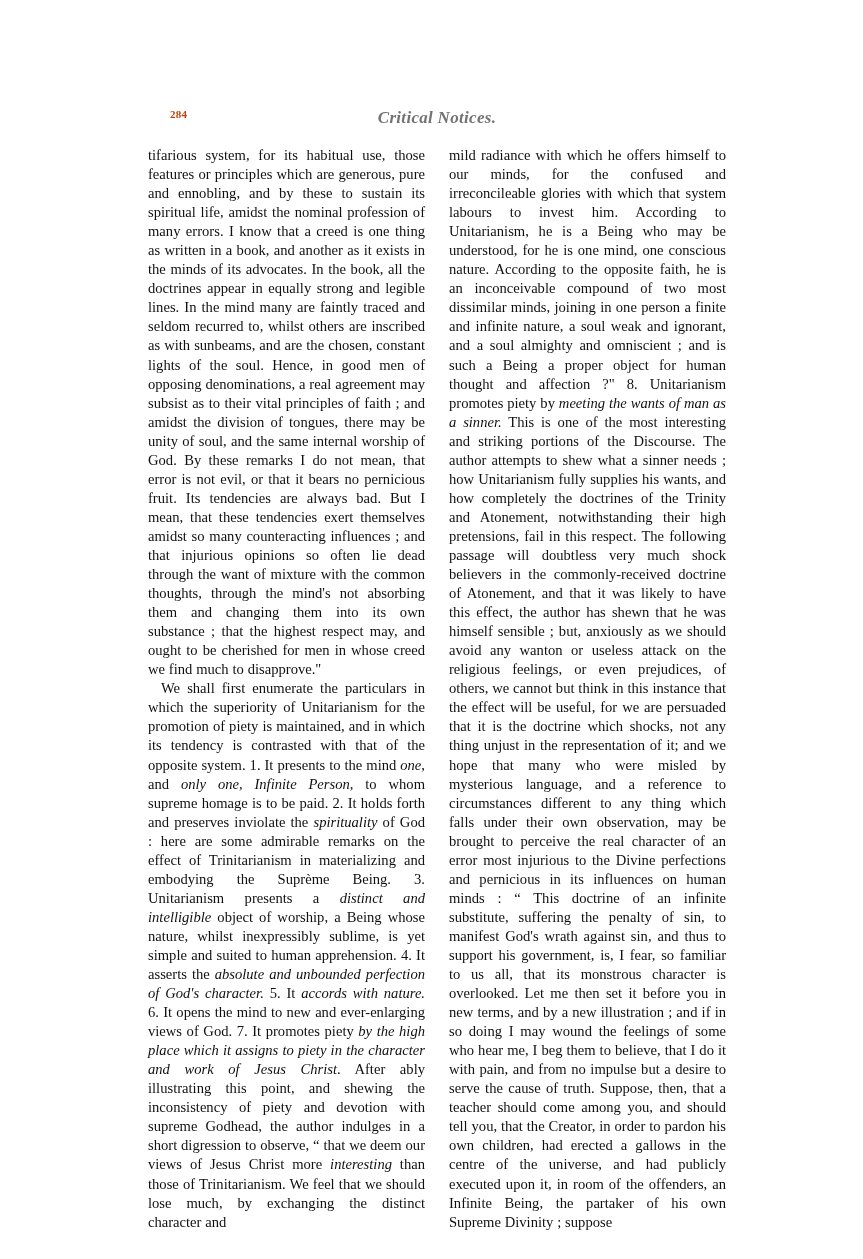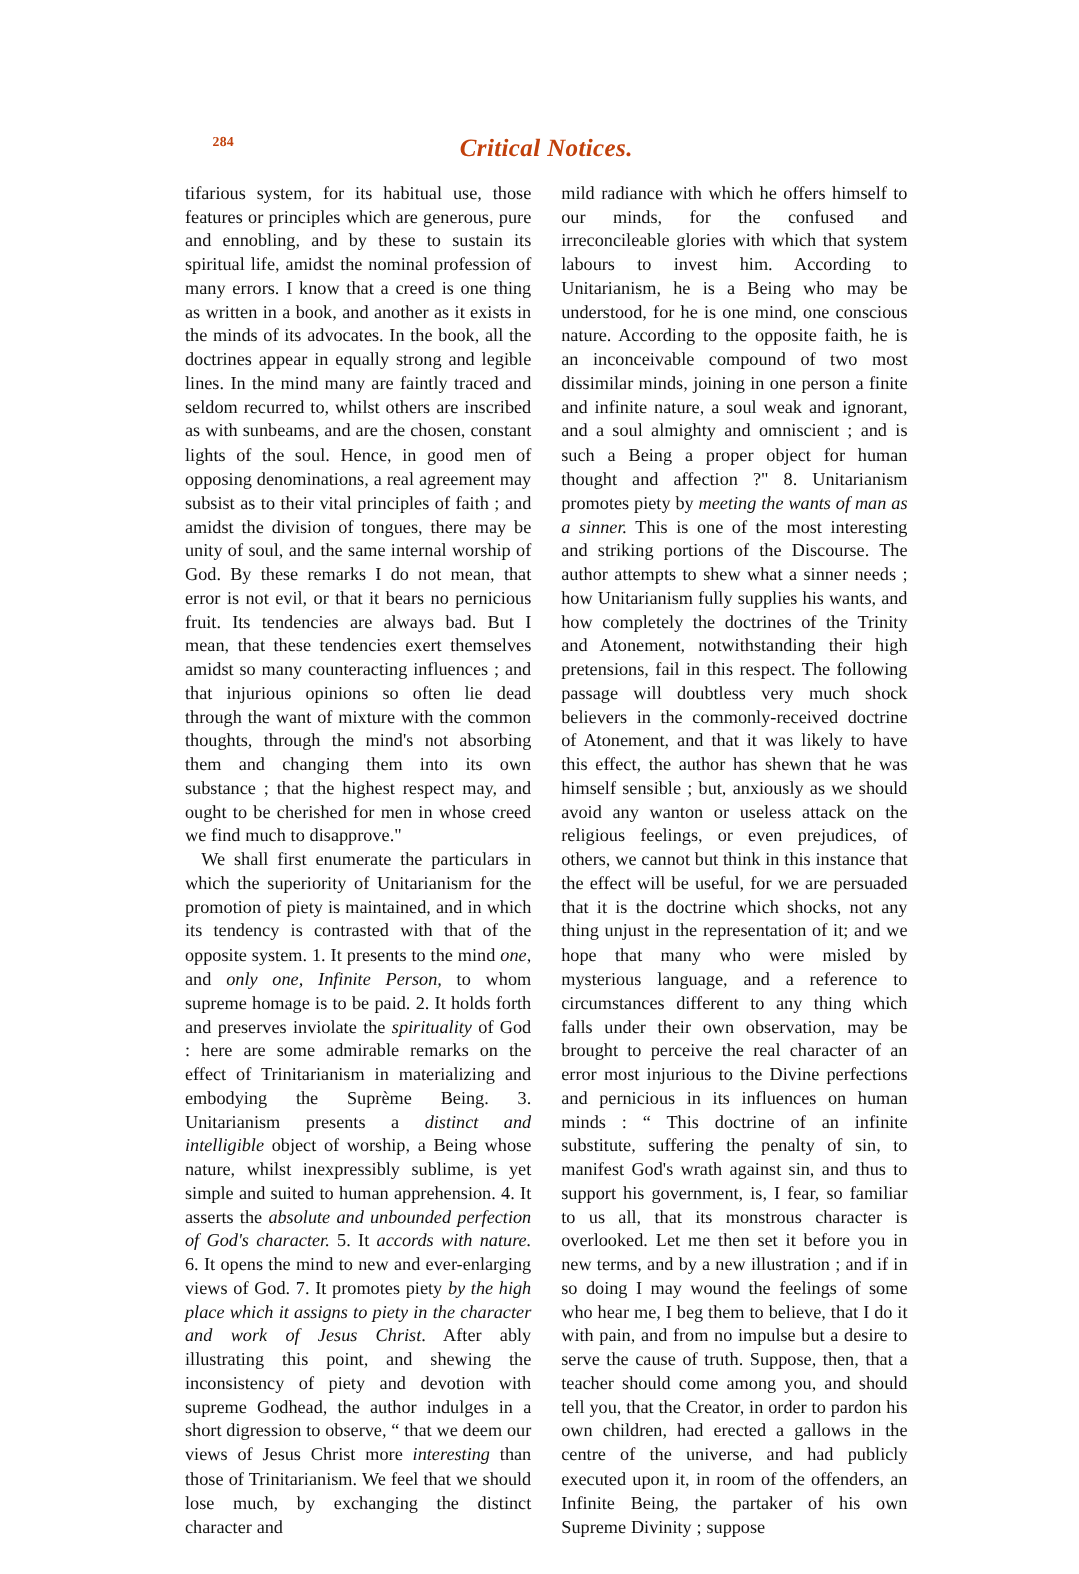--- a/index.html
+++ b/index.html
@@ -35,25 +35,25 @@
     letter-spacing: 0.2px;
     color: #c2410c;
     margin-left: 22px;
   }
   .head-title {
     position: absolute;
     left: 0;
     top: 0;
     width: 578px;
     text-align: center;
-    font-size: 20px;
+    font-size: 17px;
     font-style: italic;
     font-weight: bold;
     letter-spacing: 0.3px;
-    color: #c2410c;
+    color: #737373;
   }
   
   .columns {
     position: absolute;
     left: 148px;
     top: 146px;
     width: 578px;
     height: 1050px;
     display: flex;
     justify-content: space-between;

